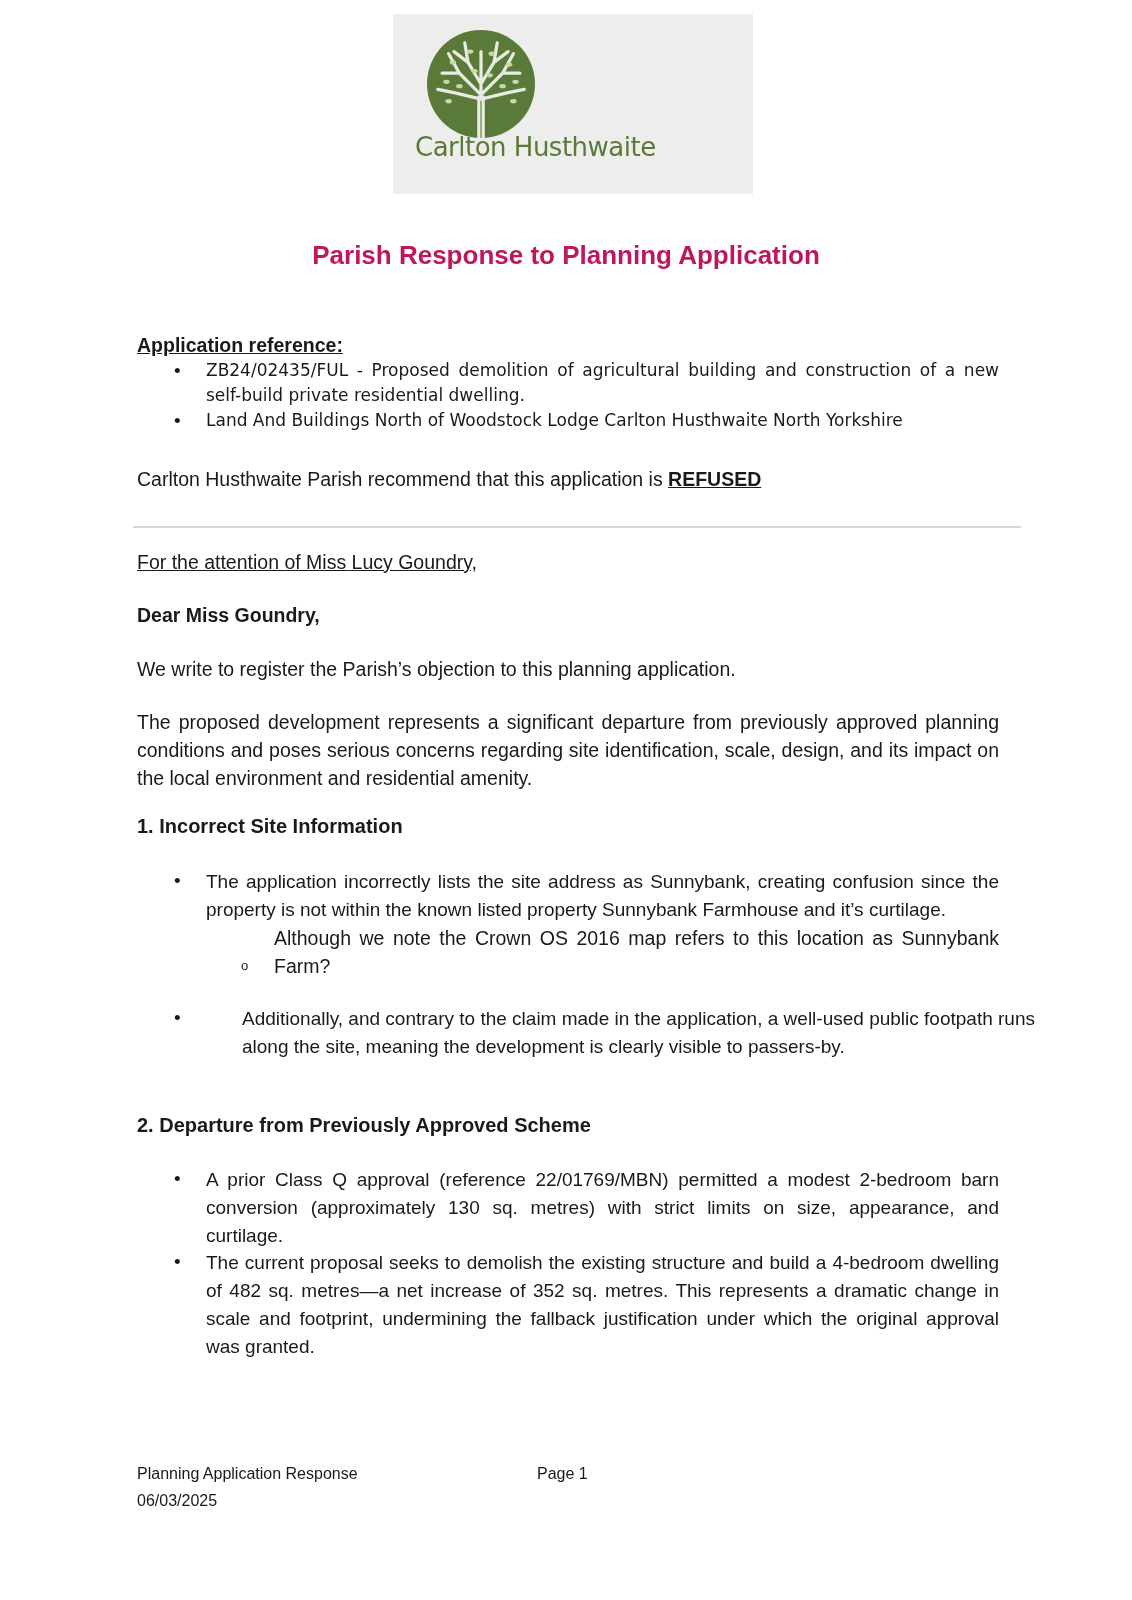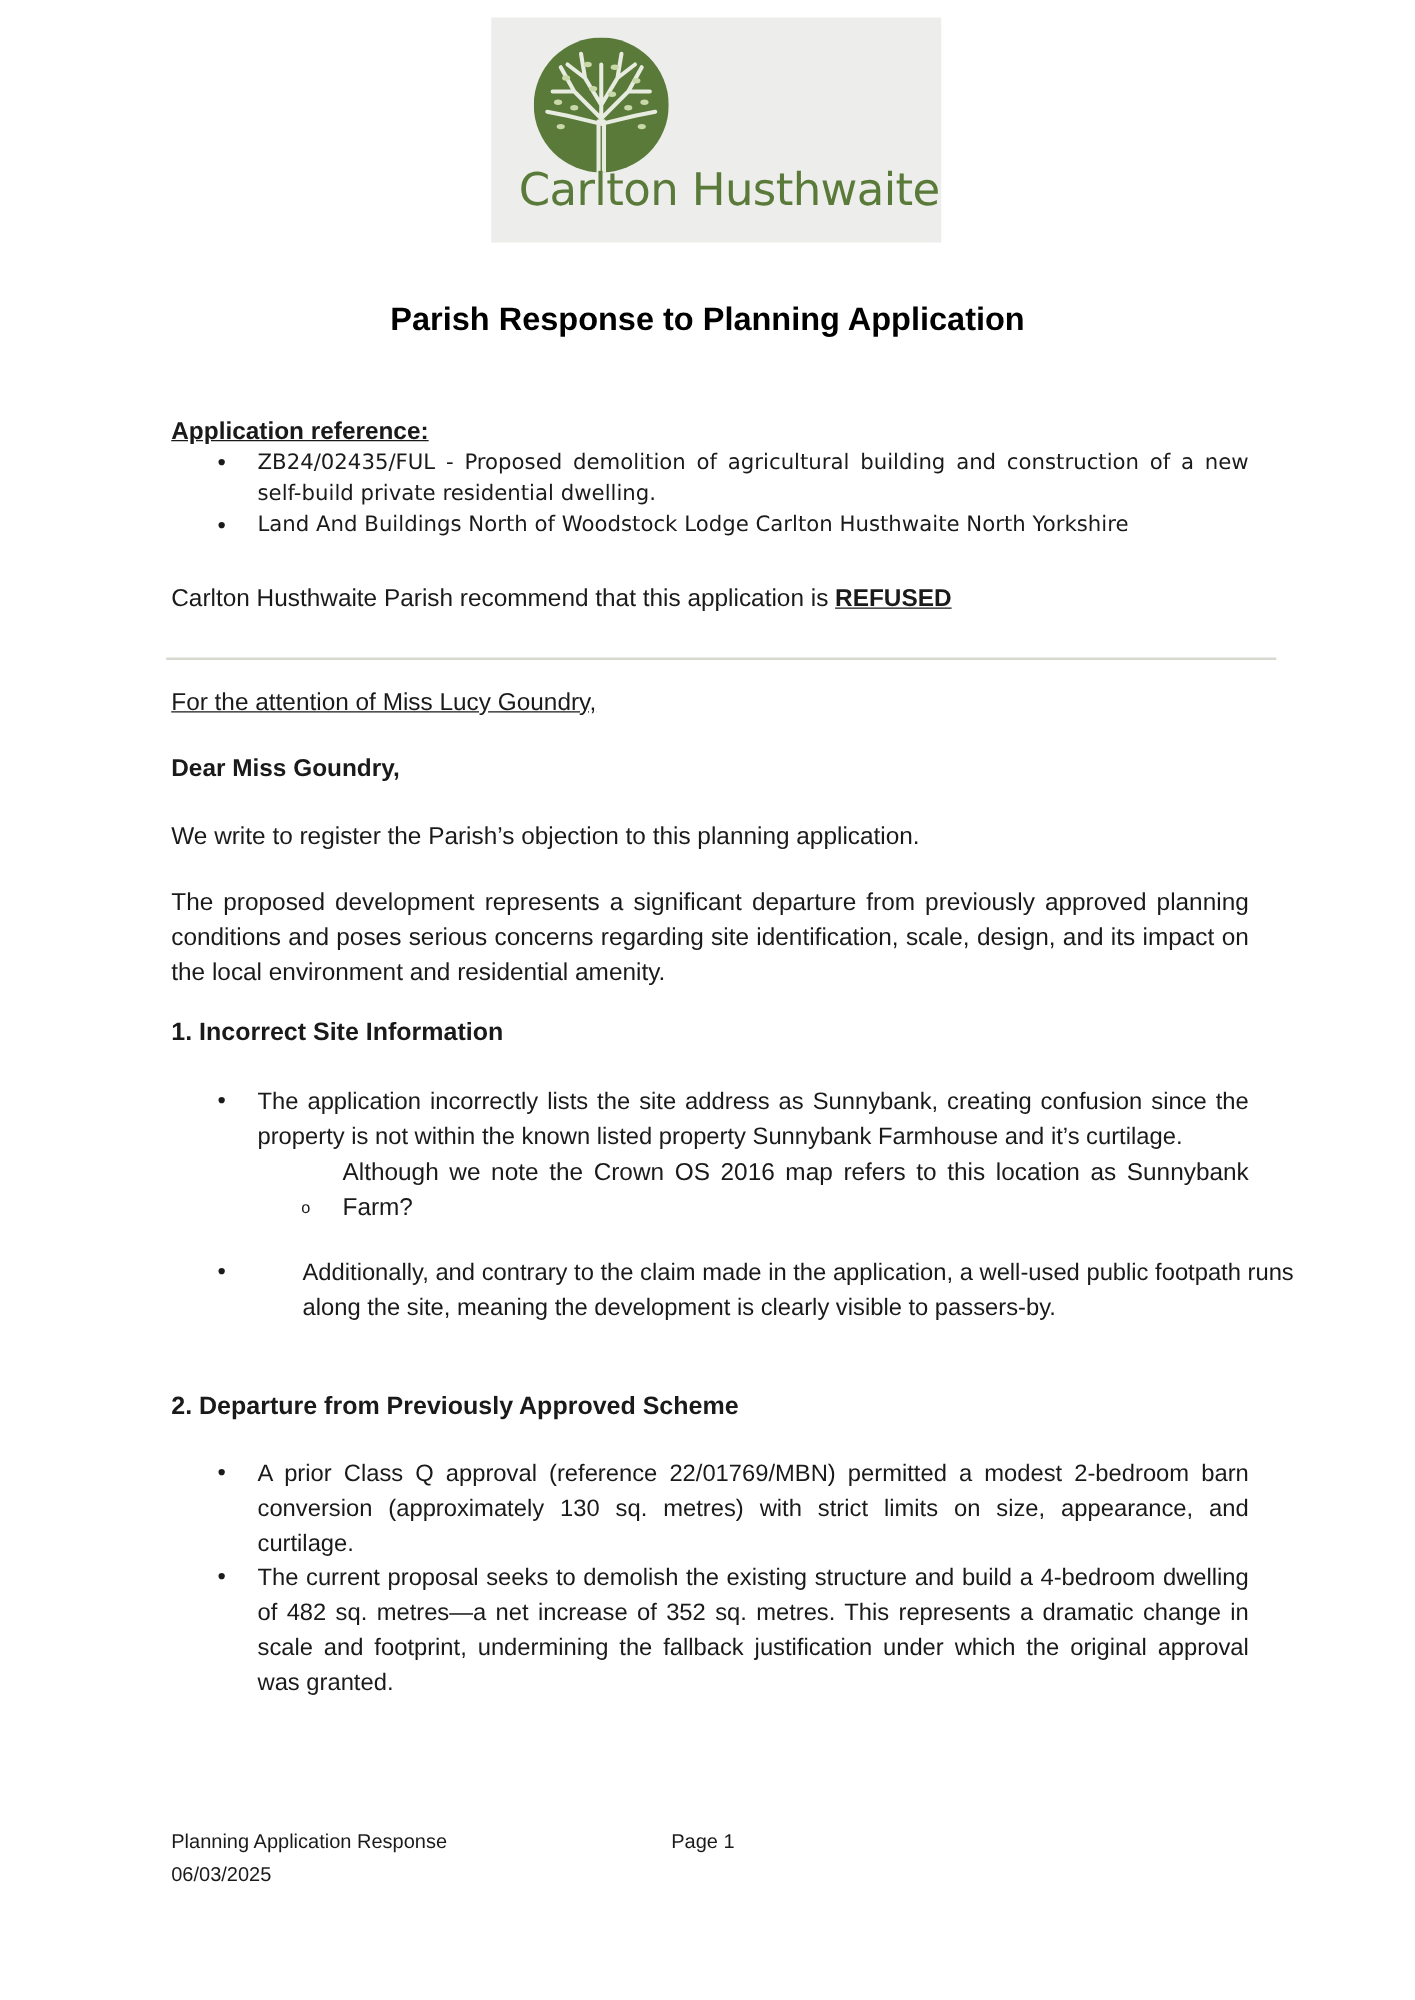--- a/index.html
+++ b/index.html
@@ -1,20 +1,20 @@
 <!DOCTYPE html>
 <html><head>
 <meta charset="utf-8">
 <style>
   html, body { margin:0; padding:0; background:#ffffff; }
   body { width:1132px; height:1600px; position:relative; overflow:hidden; font-family:"Liberation Sans", sans-serif; color:#1a1a1a; }
   .logo-box { position:absolute; left:393px; top:14px; width:360px; height:180px; background:#ededeb; }
   .logo-tree { position:absolute; left:34px; top:16px; width:108px; height:108px; }
-  .logo-text { position:absolute; left:22px; top:118px; font-size:36px; color:#5a7a3a; font-family:"DejaVu Sans", sans-serif; letter-spacing:-0.5px; }
-  .title { position:absolute; left:0; width:1132px; top:240px; text-align:center; font-size:26px; font-weight:bold; color:#000000; }
+  .logo-text { position:absolute; left:22px; top:118px; font-size:26px; color:#5a7a3a; font-family:"DejaVu Sans", sans-serif; letter-spacing:-0.5px; }
+  .title { position:absolute; left:0; width:1132px; top:240px; text-align:center; font-size:26px; font-weight:bold; color:#be185d; }
   .p { position:absolute; left:137px; width:862px; font-size:19.5px; line-height:28px; text-align:justify; }
   .ref-label { position:absolute; left:137px; top:334px; font-size:19.5px; font-weight:bold; text-decoration:underline; }
   .bul { position:absolute; left:174px; font-size:19px; }
   .bul-text { position:absolute; left:206px; width:793px; font-size:19px; line-height:27px; text-align:justify; }
   .sub-bul { position:absolute; left:241px; font-size:13px; }
   .sub-text { position:absolute; left:274px; width:725px; font-size:19.5px; line-height:28px; text-align:justify; }
   .heading { position:absolute; left:137px; font-size:20px; font-weight:bold; }
   .hr { position:absolute; left:133px; top:526px; width:888px; height:2px; background:#d8d8d0; }
   .refused { font-weight:bold; text-decoration:underline;margin-top:18px; }
   .attention { text-decoration:underline;margin-top:26px; }

